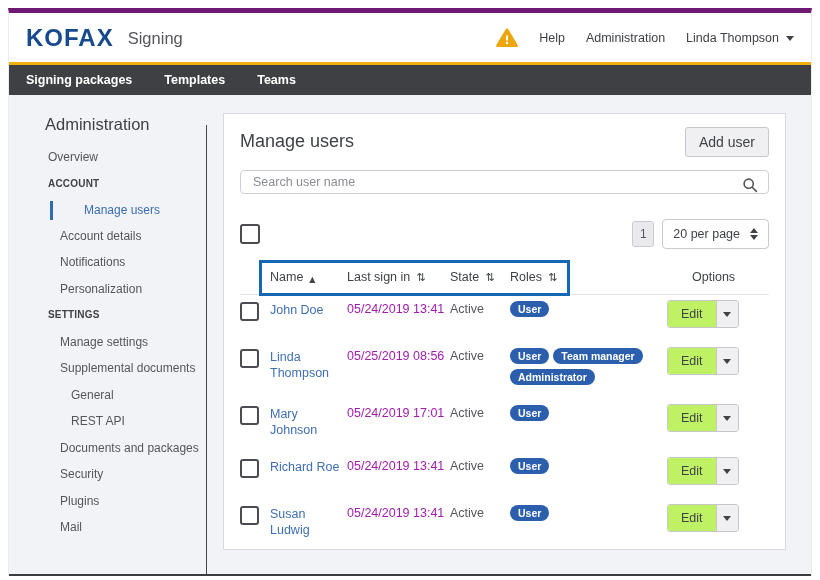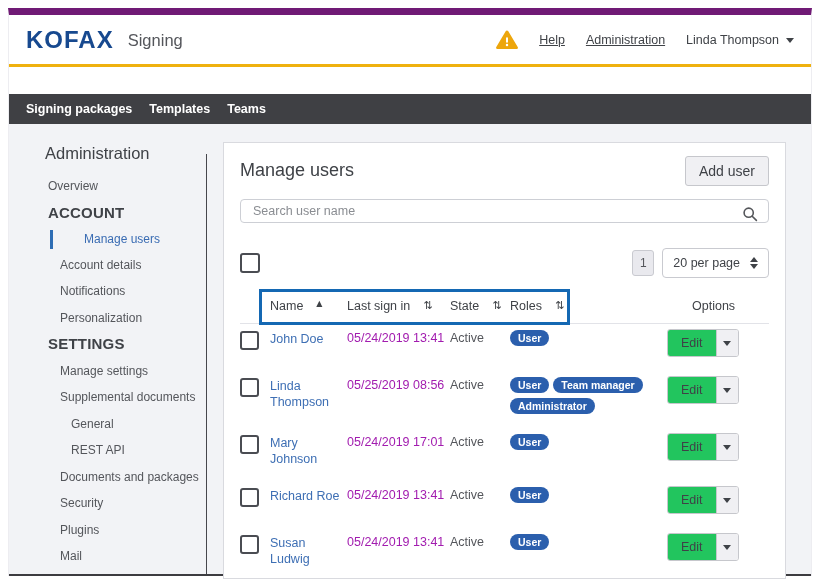--- a/index.html
+++ b/index.html
@@ -1,49 +1,49 @@
 <!DOCTYPE html>
 <html><head>
 <meta charset="utf-8">
 <style>
   html,body{margin:0;padding:0;background:#fff;}
   .screenshot{position:relative;width:820px;height:580px;background:#fff;
     font-family:"Liberation Sans",sans-serif;color:#54565b;overflow:hidden;}
   .app-frame{position:absolute;left:8px;top:8px;width:804px;height:568px;
-    border-left:1px solid #ededf1;border-top:7px solid #701a75;border-right:1px solid #ededf1;
+    border-left:1px solid #ededf1;border-top:5px solid #701a75;border-right:1px solid #ededf1;
     box-sizing:border-box;display:flex;flex-direction:column;}
 
   
   .topbar{height:49px;background:#fff;display:flex;align-items:center;padding:0 17px;flex:0 0 auto;}
   .brand{font-size:24px;font-weight:800;letter-spacing:1px;color:#17498f;line-height:1;}
   .product{font-size:16.5px;color:#54565b;margin-left:14px;margin-top:2px;}
   .topbar-right{margin-left:auto;display:flex;align-items:center;gap:21px;}
   .warn-icon{width:22px;height:20px;display:inline-block;cursor:pointer;}
-  .top-link{font-size:12.5px;color:#3f4247;cursor:pointer;text-decoration:underline;}
+  .top-link{font-size:12.5px;color:#3f4247;cursor:pointer;}
   .user-menu{font-size:12.5px;color:#3f4247;display:flex;align-items:center;gap:7px;cursor:pointer;}
   .caret-down{width:0;height:0;border-left:4px solid transparent;border-right:4px solid transparent;
     border-top:5px solid #3f4247;display:inline-block;margin-top:1px;}
 
   
   .yellow-bar{height:3px;background:#efb10f;flex:0 0 auto;}
-  .navbar{height:30px;background:#3f4044;display:flex;align-items:center;gap:17px;
-    padding:0 17px;flex:0 0 auto;margin-top:27px;}
+  .navbar{height:30px;background:#3f4044;display:flex;align-items:center;gap:32px;
+    padding:0 17px;flex:0 0 auto;}
   .nav-item{color:#fff;font-size:12.5px;font-weight:600;cursor:pointer;white-space:nowrap;}
 
   
   .content{position:relative;flex:1 1 auto;background:#f2f3f6;border-bottom:2px solid #3c3c40;}
   .side-divider{position:absolute;left:197px;top:30px;bottom:0;width:1px;background:#46464c;}
 
   
   .sidebar{position:absolute;left:17px;top:20px;width:178px;}
   .side-title{font-size:16.5px;color:#3f4247;padding-left:19px;margin:0 0 16px 0;font-weight:400;}
   .side-list{list-style:none;margin:0;padding:0;}
   .side-list li{margin-bottom:12px;line-height:14.5px;}
   .s-link{font-size:12px;color:#54565b;padding-left:22px;display:block;cursor:pointer;}
-  .s-section{font-size:15px;font-weight:700;color:#3f4247;padding-left:22px;display:block;letter-spacing:.2px;}
+  .s-section{font-size:10px;font-weight:700;color:#3f4247;padding-left:22px;display:block;letter-spacing:.2px;}
   .s-sub .s-link{padding-left:34px;}
   .s-subsub .s-link{padding-left:45px;}
   .s-active .s-link{color:#3a6cb3;border-left:3px solid #2e6db4;padding-left:31px;margin-left:24px;
     padding-top:2px;padding-bottom:2px;}
   .s-active{margin-bottom:9px !important;margin-top:-2px;}
 
   
   .panel{position:absolute;left:214px;top:18px;width:563px;height:437px;background:#fff;
     border:1px solid #d9dadf;box-sizing:border-box;padding:0 16px;}
   .panel-head{display:flex;align-items:center;margin-top:14px;height:27px;}
@@ -69,39 +69,39 @@
   .spinner{display:flex;flex-direction:column;gap:2px;align-items:center;}
   .tri-up{width:0;height:0;border-left:4px solid transparent;border-right:4px solid transparent;
     border-bottom:5px solid #3f4247;}
   .tri-dn{width:0;height:0;border-left:4px solid transparent;border-right:4px solid transparent;
     border-top:5px solid #3f4247;}
 
   
   .grid{display:grid;grid-template-columns:30px 77px 103px 60px 157px 1fr;}
   .thead{position:relative;margin-top:12px;padding:10px 0;border-bottom:1px solid #e2e3e8;
     font-size:12.5px;color:#3f4247;}
-  .th{display:flex;align-items:flex-start;gap:13px;cursor:pointer;}
+  .th{display:flex;align-items:flex-end;gap:6px;cursor:pointer;}
   .sort-glyph{font-family:"DejaVu Sans",sans-serif;font-size:8px;color:#3f4247;}
   .sort-both{font-size:11px;}
   .th-options{padding-left:25px;cursor:default;}
   .annotation{position:absolute;left:19px;top:0;width:305px;height:30px;
     border:3px solid #1468b3;pointer-events:none;}
 
   .trow{padding:5px 0;margin-bottom:9px;align-items:start;font-size:12.5px;}
   .trow:first-of-type{margin-top:7px;}
   .cell-cb{padding-top:2px;}
   .name-link{color:#3e6fb4;line-height:16px;cursor:pointer;display:inline-block;padding-top:2px;
     padding-right:6px;}
   .cell-date{white-space:nowrap;padding-top:2px;color:#a21caf;}
   .cell-state{padding-top:2px;color:#54565b;}
   .cell-roles{display:flex;flex-wrap:wrap;gap:5px 4px;align-content:flex-start;padding-top:1px;}
   .badge{background:#2b5fad;color:#fff;font-size:10.5px;font-weight:700;border-radius:8px;
     padding:2px 8px;line-height:12px;white-space:nowrap;}
   .edit-split{display:inline-flex;border:1px solid #c6c7cc;border-radius:3px;overflow:hidden;height:26px;}
-  .edit-main{background:#22c55e;border:none;padding:0 13px;font-size:12.5px;color:#3f4247;
+  .edit-main{background:#bef264;border:none;padding:0 13px;font-size:12.5px;color:#3f4247;
     font-family:inherit;cursor:pointer;}
   .edit-caret{background:#f0f0f3;border:none;border-left:1px solid #c6c7cc;width:22px;display:flex;
     align-items:center;justify-content:center;cursor:pointer;}
   .edit-caret .caret-down{border-left-width:4px;border-right-width:4px;border-top-width:5px;}
 </style>
 </head>
 <body>
 
 <div class="screenshot">
   <div class="app-frame">

